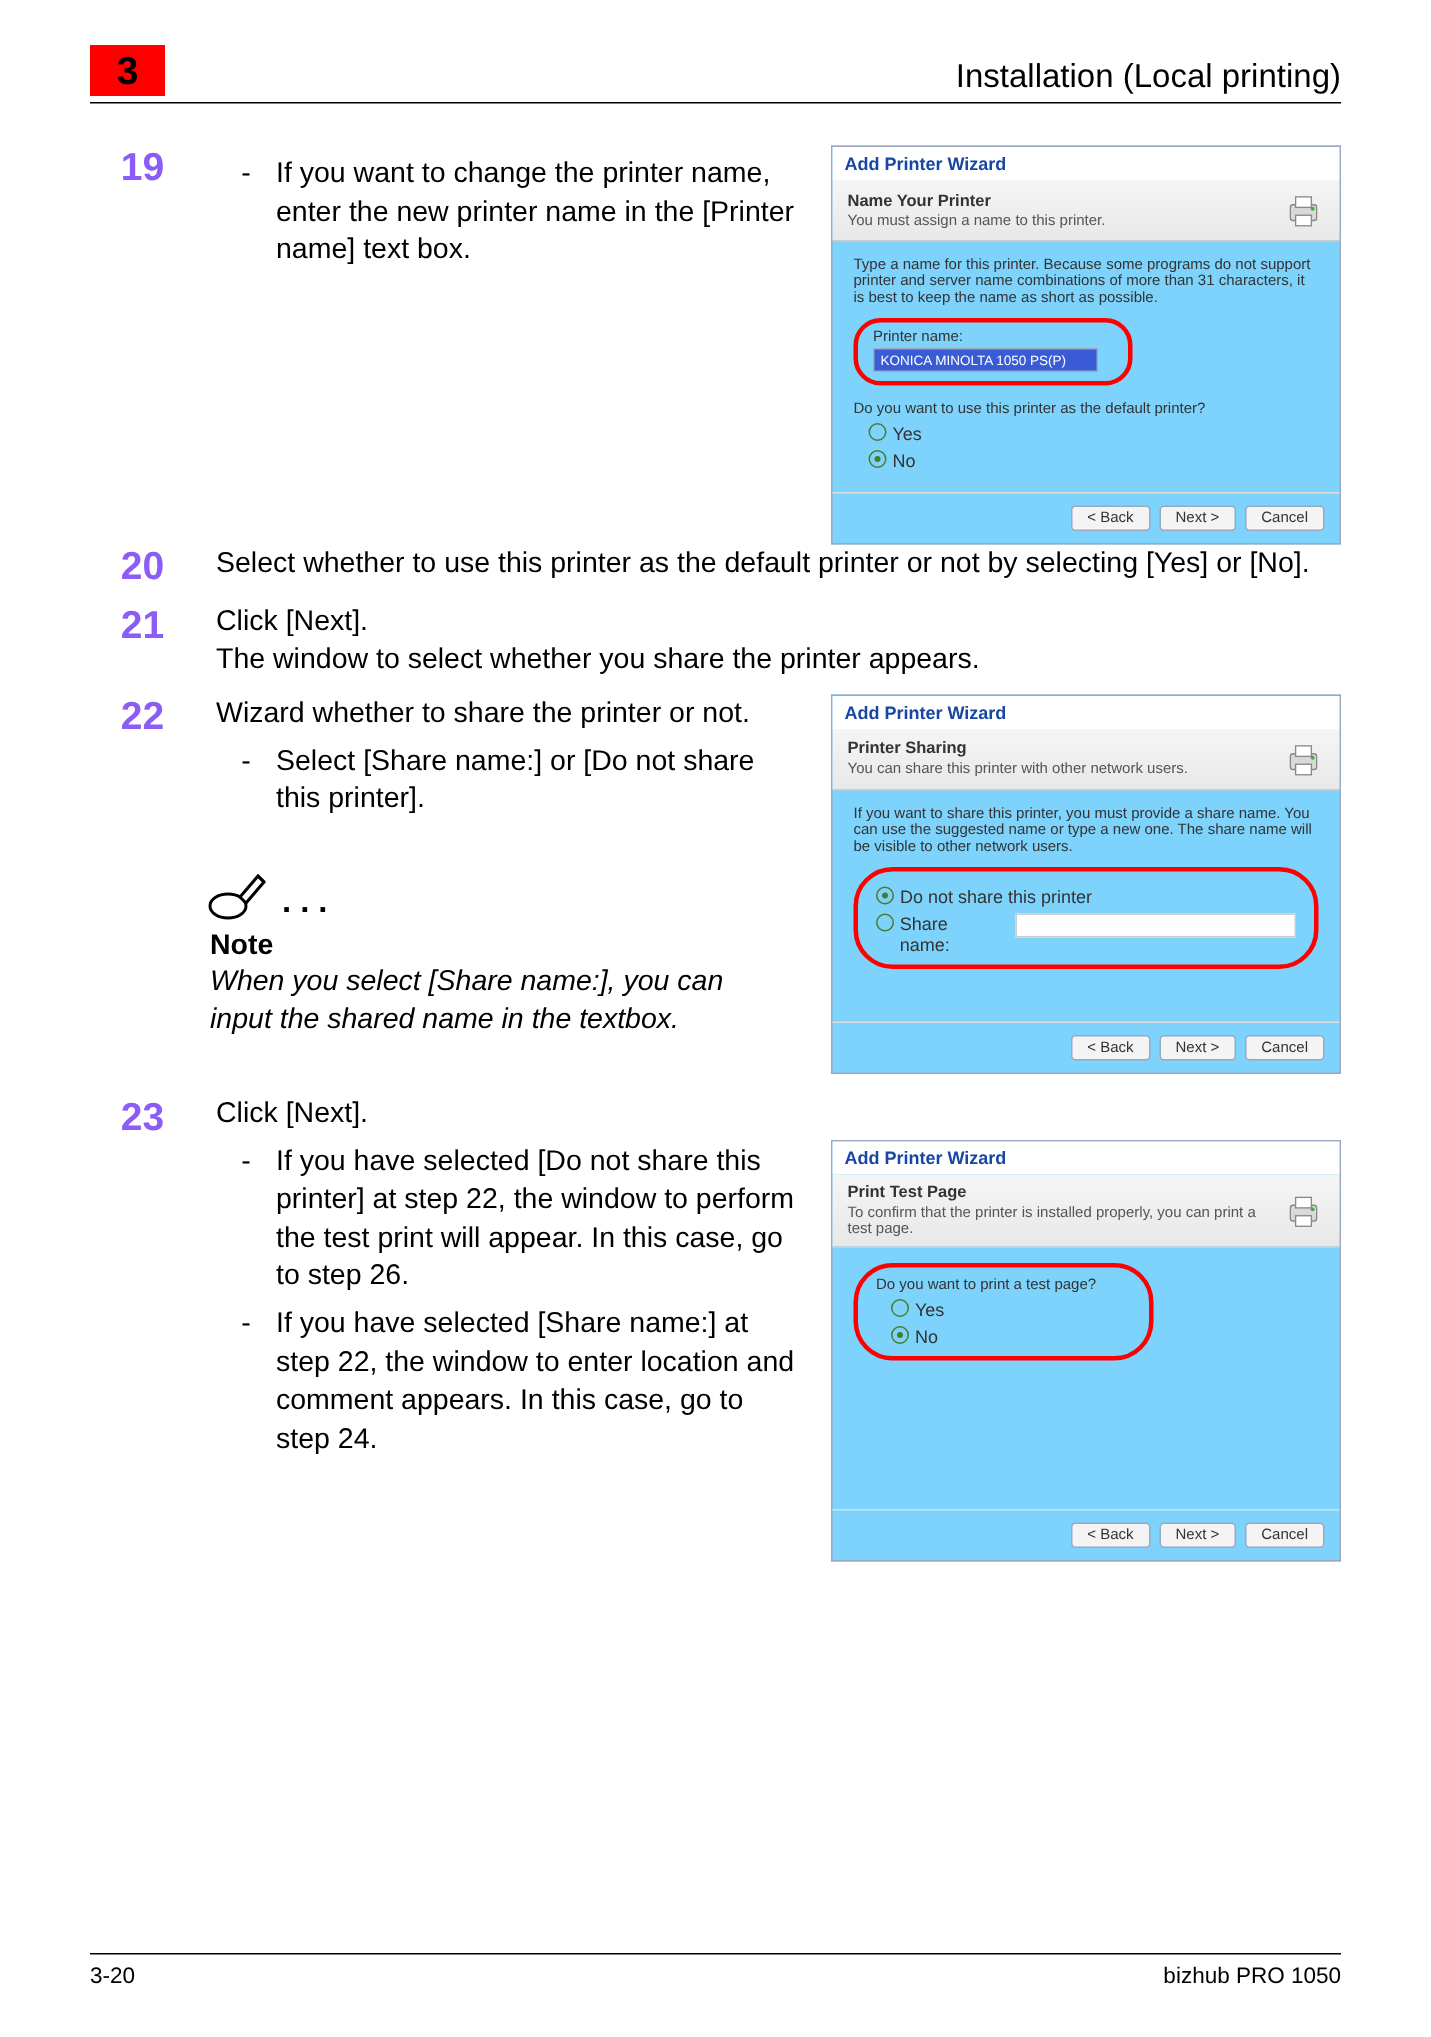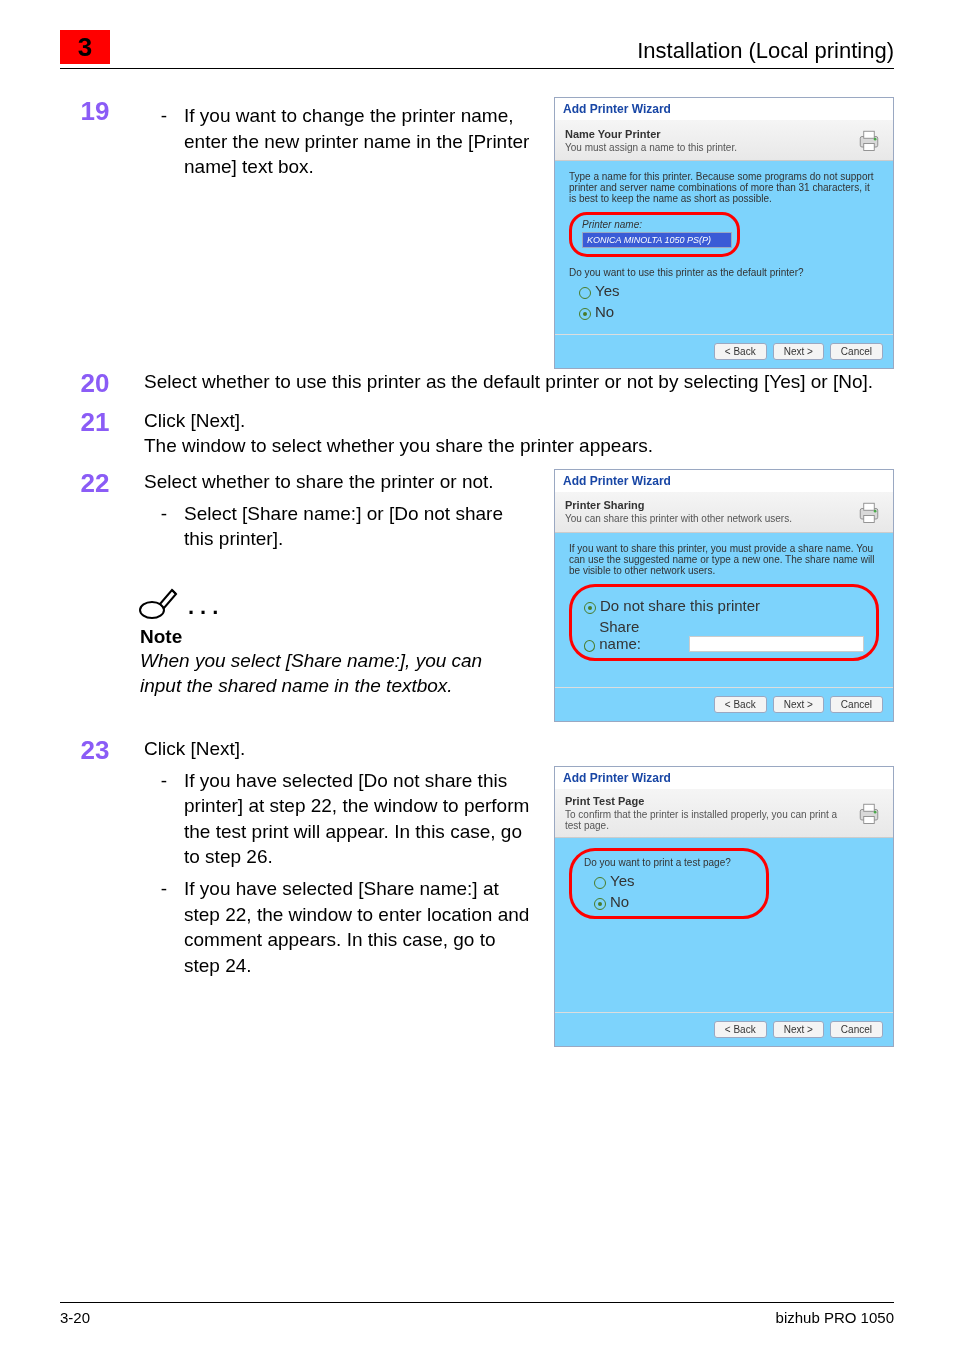--- a/index.html
+++ b/index.html
@@ -162,23 +162,22 @@
   .dlg-btn {
     border: 1px solid #9aa8c2;
     background: #f4f4f4;
     border-radius: 3px;
     font-size: 10px;
     padding: 2px 10px;
   }
   .red-oval {
     border: 3px solid #ff0000;
     border-radius: 18px;
-    padding: 4px 5px 6px 10px;
+    padding: 4px 20px 6px 10px;
     display: inline-block;
-    font-style: italic;
   }
   .red-oval-wide {
     border: 3px solid #ff0000;
     border-radius: 26px;
     padding: 6px 12px;
     display: inline-block;
   }
   .field-label { font-size: 10px; color: #333; }
   .input-box {
     border: 1px solid #9aa8c2;
@@ -187,24 +186,24 @@
     padding: 2px 4px;
     margin-top: 2px;
     width: 140px;
   }
   .blue-input {
     background: #3a5bd6;
     color: #fff;
   }
   .radio-row {
     display: flex;
-    align-items: flex-end;
+    align-items: flex-start;
     gap: 4px;
     margin-top: 4px;
-    font-size: 15px;
+    font-size: 12px;
   }
   .radio-dot {
     width: 10px;
     height: 10px;
     border: 1px solid #4a7c2a;
     border-radius: 50%;
     display: inline-flex;
     align-items: center;
     justify-content: center;
   }
@@ -300,21 +299,21 @@
         <div>Click [Next].</div>
         <div>The window to select whether you share the printer appears.</div>
       </div>
     </div>
 
     <div class="two-col" style="margin-top:8px;">
       <div style="flex:1;">
         <div class="step-row">
           <div class="step-num">22</div>
           <div class="step-body">
-            <span>Select whether to share the printer or not.</span>
+            <span>Wizard whether to share the printer or not.</span>
             <div class="bullet-row">
               <div class="dash">-</div>
               <div class="bullet-text">Select [Share name:] or [Do not share this printer].</div>
             </div>
           </div>
         </div>
 
         <div class="note-icon">
           <svg width="42" height="42" viewBox="0 0 42 42">
             <ellipse cx="14" cy="28" rx="12" ry="8" fill="none" stroke="#000" stroke-width="2"></ellipse>

